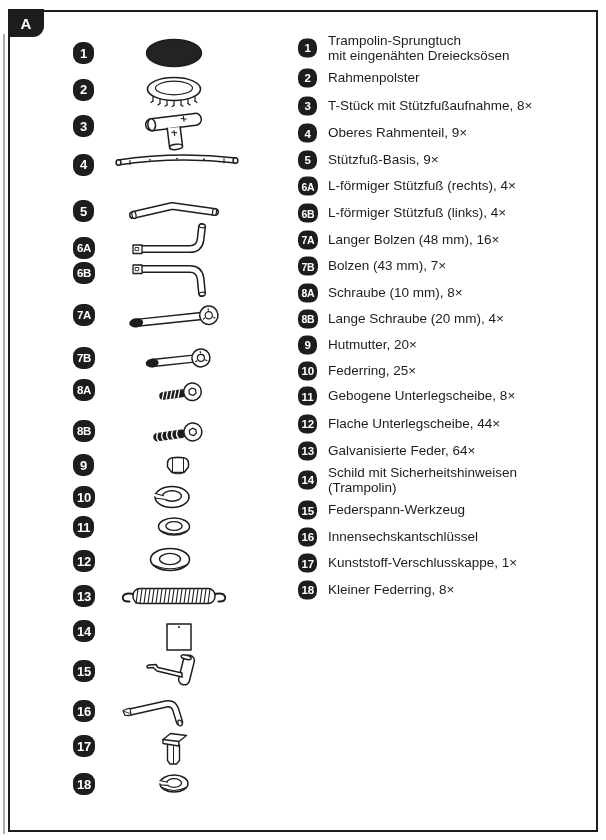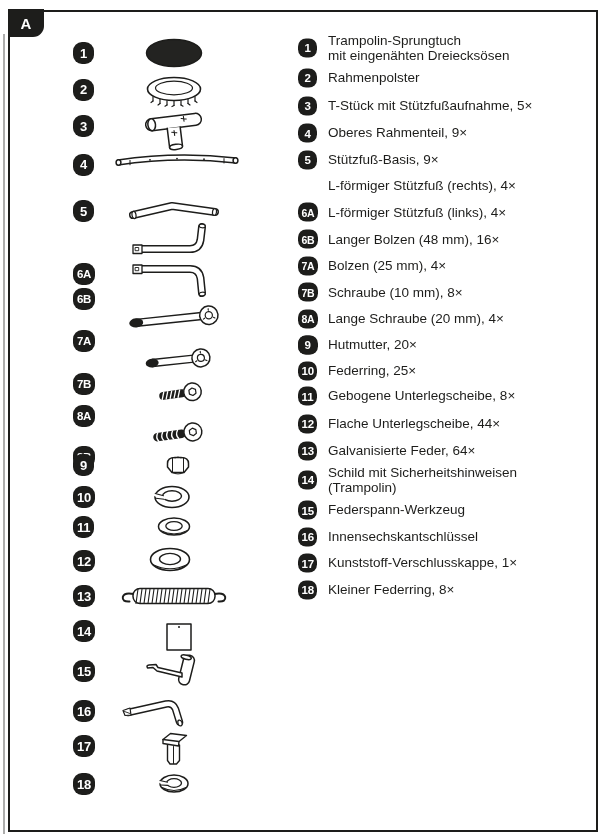--- a/index.html
+++ b/index.html
@@ -24,21 +24,21 @@
   .lrow { left:0; width:290px; }
   .rrow { left:288px; width:300px; }
   .badge {
     position:absolute; top:0; transform:translateY(-50%);
     background:#1d1d1b; color:#fff; font-weight:700;
     display:flex; align-items:center; justify-content:center;
     box-sizing:border-box; letter-spacing:-0.2px;
   }
   .lrow .badge { left:63px; height:22px; min-width:21px; border-radius:9px; font-size:13px; padding:0 4px; }
   .rrow .badge { left:0;    height:19px; min-width:19px; border-radius:8px; font-size:11.5px; padding:0 3.5px; }
-  .badge.b2 { font-size:10.5px; letter-spacing:-0.4px;margin-top:26px; }
+  .badge.b2 { font-size:10.5px; letter-spacing:-0.4px; }
   .lrow .badge.b2 { font-size:11.5px; }
   .plabel {
     position:absolute; left:30px; top:0; transform:translateY(-50%);
     width:268px; font-size:13.5px; line-height:1.12; color:#1d1d1b;
     white-space:pre-line;
   }
   .fig { position:absolute; transform:translateY(-50%); overflow:visible; }
   .fig path, .fig rect, .fig ellipse, .fig circle, .fig polygon {
     stroke-linecap:round; stroke-linejoin:round;
   }
@@ -292,21 +292,21 @@
       <span class="badge">1</span>
       <span class="plabel">Trampolin-Sprungtuch
 mit eingenähten Dreiecksösen</span>
     </div>
     <div class="rrow" style="top:65.5px">
       <span class="badge">2</span>
       <span class="plabel">Rahmenpolster</span>
     </div>
     <div class="rrow" style="top:93.5px">
       <span class="badge">3</span>
-      <span class="plabel">T-Stück mit Stützfußaufnahme, 5×</span>
+      <span class="plabel">T-Stück mit Stützfußaufnahme, 8×</span>
     </div>
     <div class="rrow" style="top:121px">
       <span class="badge">4</span>
       <span class="plabel">Oberes Rahmenteil, 9×</span>
     </div>
     <div class="rrow" style="top:147.5px">
       <span class="badge">5</span>
       <span class="plabel">Stützfuß-Basis, 9×</span>
     </div>
     <div class="rrow" style="top:174px">
@@ -316,21 +316,21 @@
     <div class="rrow" style="top:201px">
       <span class="badge b2">6B</span>
       <span class="plabel">L-förmiger Stützfuß (links), 4×</span>
     </div>
     <div class="rrow" style="top:227.5px">
       <span class="badge b2">7A</span>
       <span class="plabel">Langer Bolzen (48 mm), 16×</span>
     </div>
     <div class="rrow" style="top:254px">
       <span class="badge b2">7B</span>
-      <span class="plabel">Bolzen (25 mm), 4×</span>
+      <span class="plabel">Bolzen (43 mm), 7×</span>
     </div>
     <div class="rrow" style="top:280.5px">
       <span class="badge b2">8A</span>
       <span class="plabel">Schraube (10 mm), 8×</span>
     </div>
     <div class="rrow" style="top:306.5px">
       <span class="badge b2">8B</span>
       <span class="plabel">Lange Schraube (20 mm), 4×</span>
     </div>
     <div class="rrow" style="top:332.5px">

